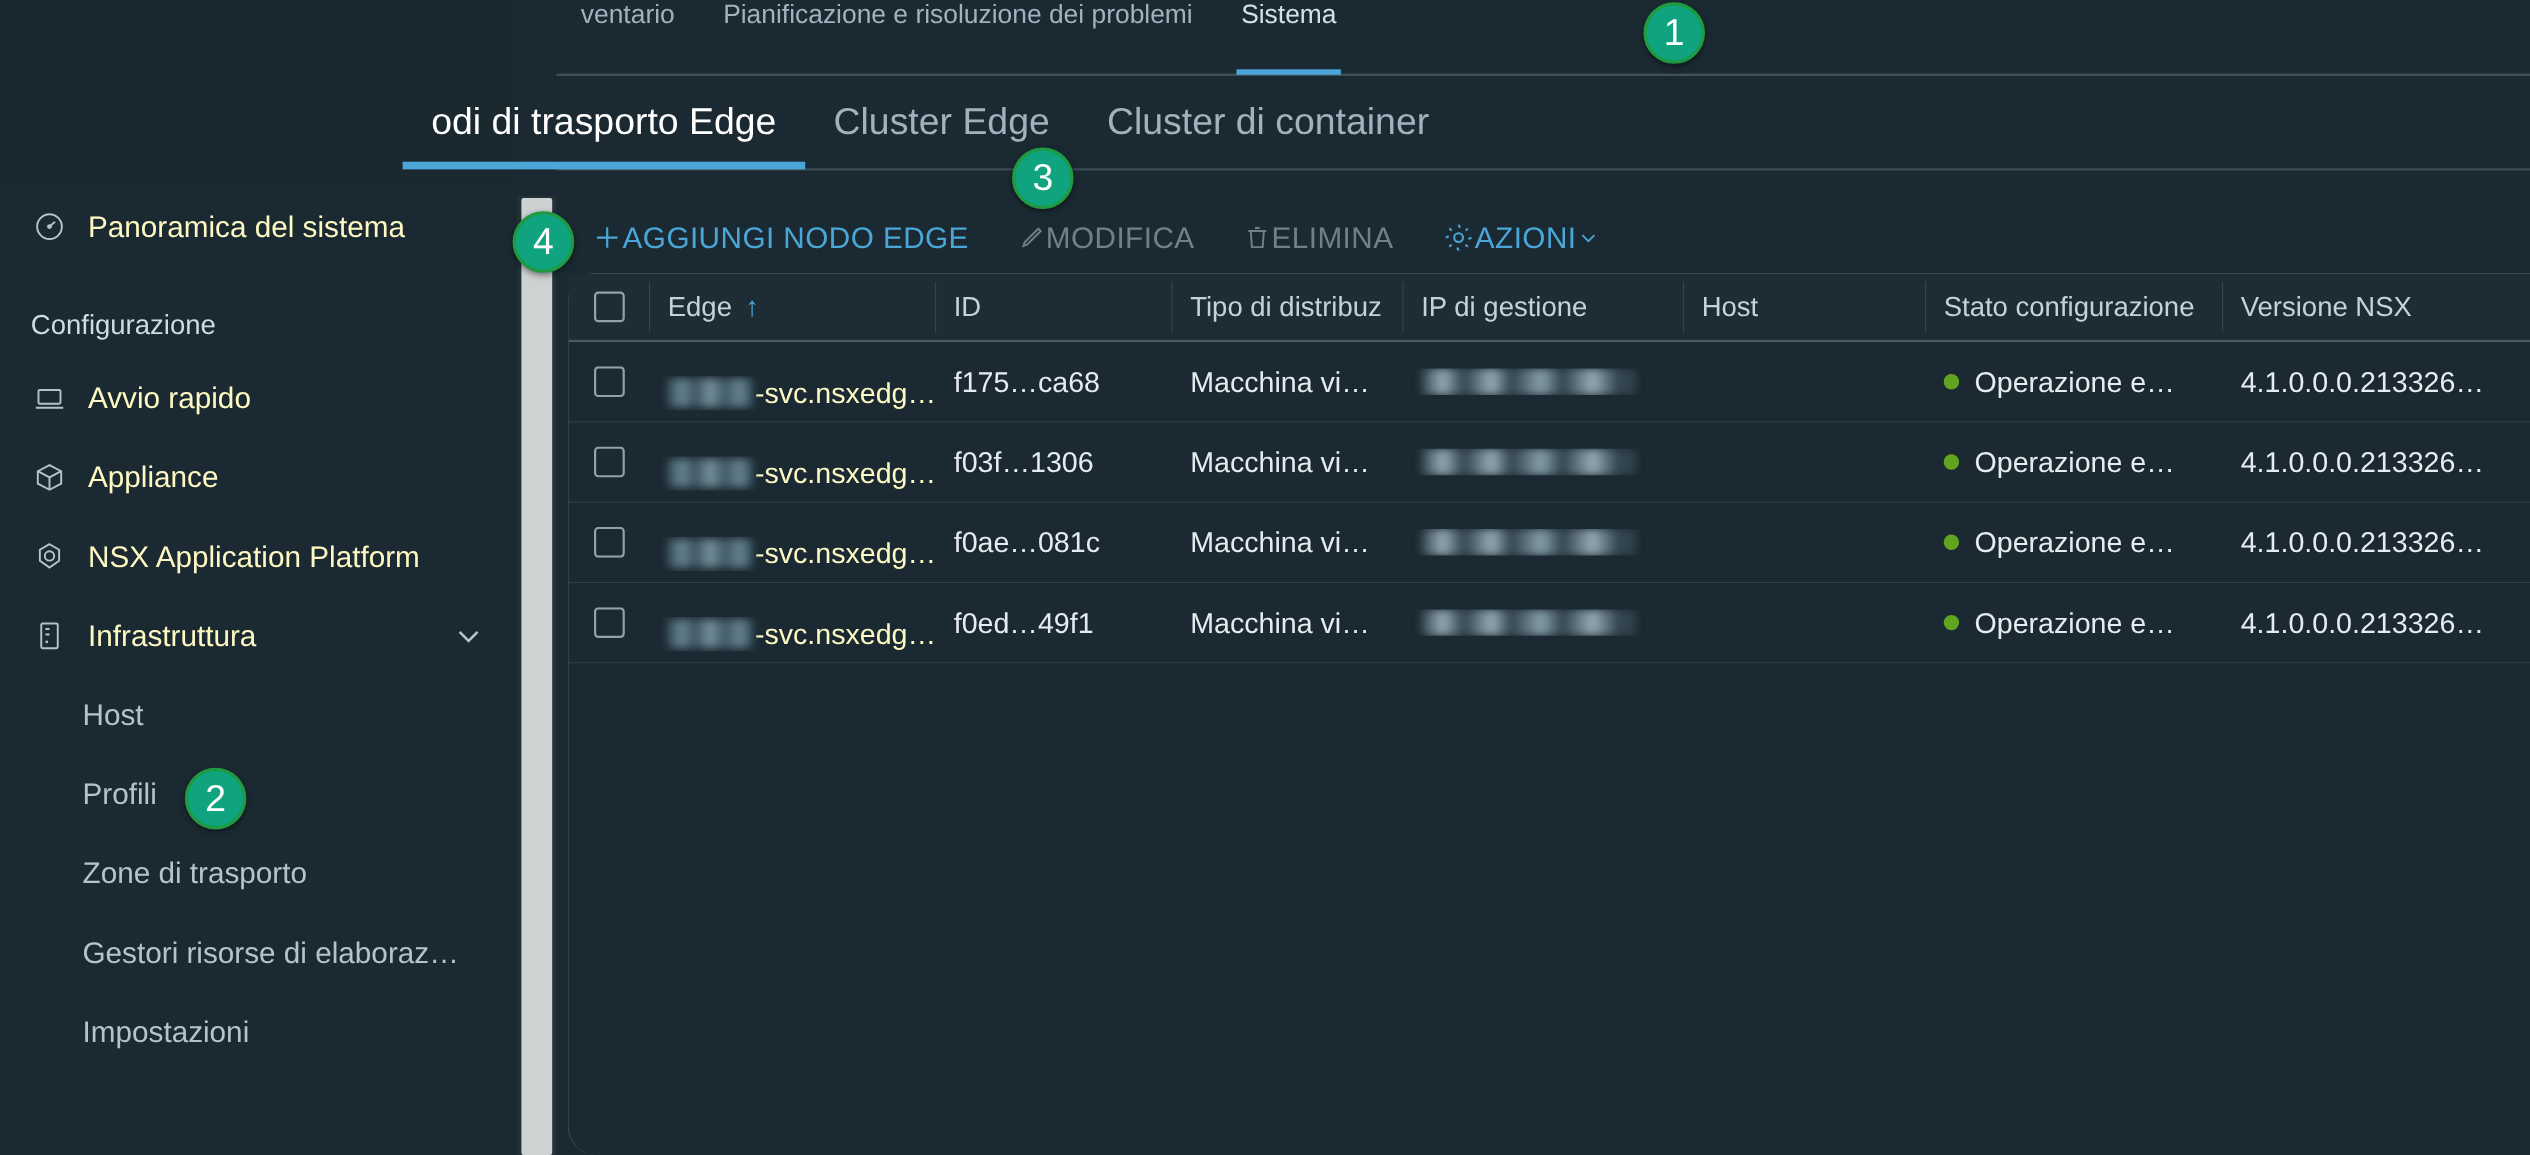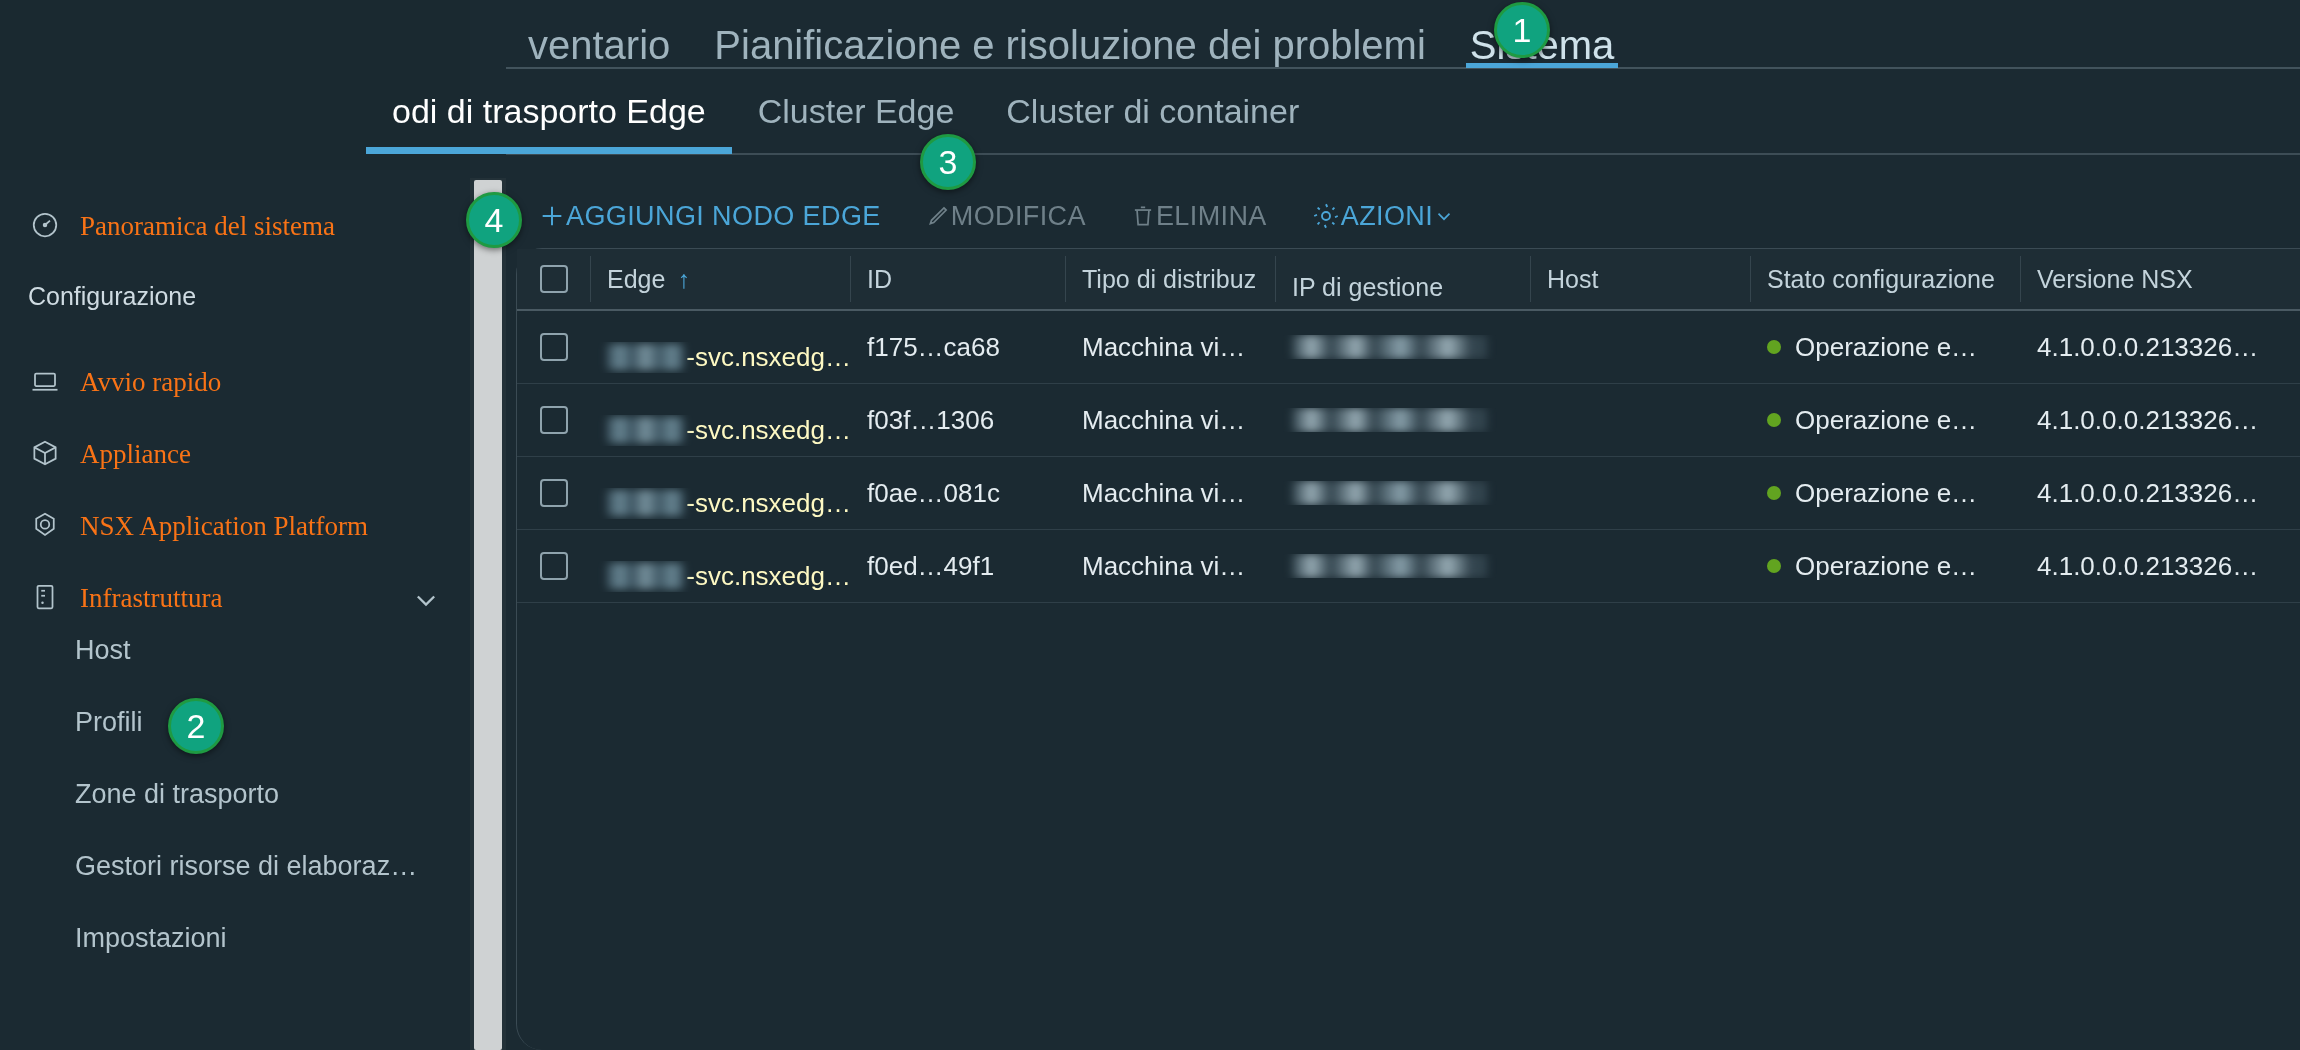--- a/index.html
+++ b/index.html
@@ -16,24 +16,23 @@
     position: absolute; left: 0; top: 0; width: 470px; height: 1050px;
     background: #1a2930;
   }
 
   
   .sidebar {
     position: absolute; left: 0; top: 170px; width: 470px; height: 880px;
     background: #1b2a32;
   }
   .side-item {
-    display: flex; align-items: flex-end; height: 72px;
-    padding-left: 28px; color: #f97316; font-size: 27px;
+    display: flex; align-items: center; height: 72px;
+    padding-left: 28px; color: #fef9c3; font-size: 27px;
     white-space: nowrap;
-    font-family: Liberation Serif, serif;
   }
   .side-item .ico {
     width: 34px; height: 34px; margin-right: 18px;
     display: inline-flex; align-items: center; justify-content: center;
     flex: 0 0 34px;
   }
   .side-item .ico svg { width: 30px; height: 30px; display:block; }
   .side-section-title {
     display:flex; align-items:center; height: 60px;
     padding-left: 28px; color: #cfdbe2; font-size: 25px; font-weight: normal;
@@ -70,22 +69,22 @@
   
   .topnav {
     position: absolute; left: 0; top: 0; width: 1794px; height: 68px;
     display: flex; align-items: flex-start;
   }
   .topnav-rule {
     position:absolute; left: 0; top: 67px; width: 1794px; height: 2px;
     background: #42535c;
   }
   .top-tab {
-    position: relative; height: 68px; display:flex; align-items:flex-end;
-    padding: 0 22px; color: #9fb3bd; font-size: 40px; white-space: nowrap;
+    position: relative; height: 68px; display:flex; align-items:flex-start;
+    padding: 0 22px; color: #9fb3bd; font-size: 24px; white-space: nowrap;
   }
   .top-tab.active { color: #cfe2ea; }
   .top-tab.active::after {
     content:""; position:absolute; left: 18px; right: 18px; bottom: 0;
     height: 5px; background: #4ba6d8;
   }
 
   
   .subnav {
     position: absolute; left: -140px; top: 72px; width: 1940px; height: 78px;
@@ -147,21 +146,21 @@
     font-size: 26px; color: #e4ecf0; padding-left: 16px;
     display:flex; align-items:center; white-space: nowrap; overflow:hidden;
   }
   .td.link { color: #fef9c3; margin-top: 20px; }
 
   
   .c-chk  { width: 74px;  justify-content:center; padding-left:0; }
   .c-edge { width: 260px; }
   .c-id   { width: 215px; }
   .c-type { width: 210px; }
-  .c-ip   { width: 255px; align-items: flex-end; }
+  .c-ip   { width: 255px; }
   .c-host { width: 220px; }
   .c-stat { width: 270px; }
   .c-ver  { width: 280px; }
 
   .chkbox {
     width: 28px; height: 28px; border: 2px solid #8fa3ad;
     border-radius: 4px; background: transparent;
   }
 
   .dot {

